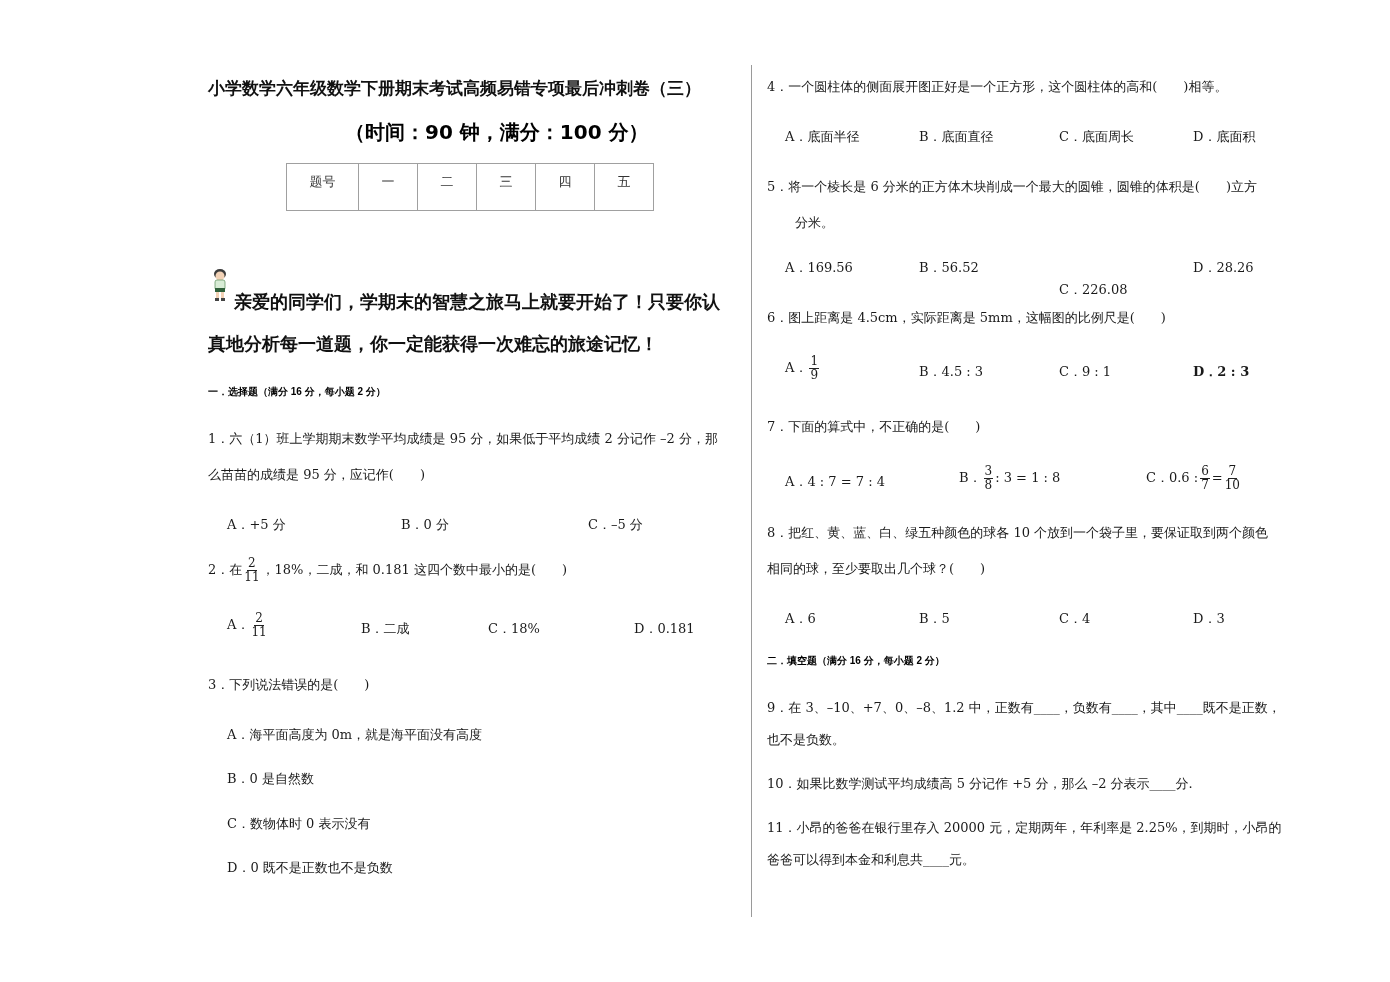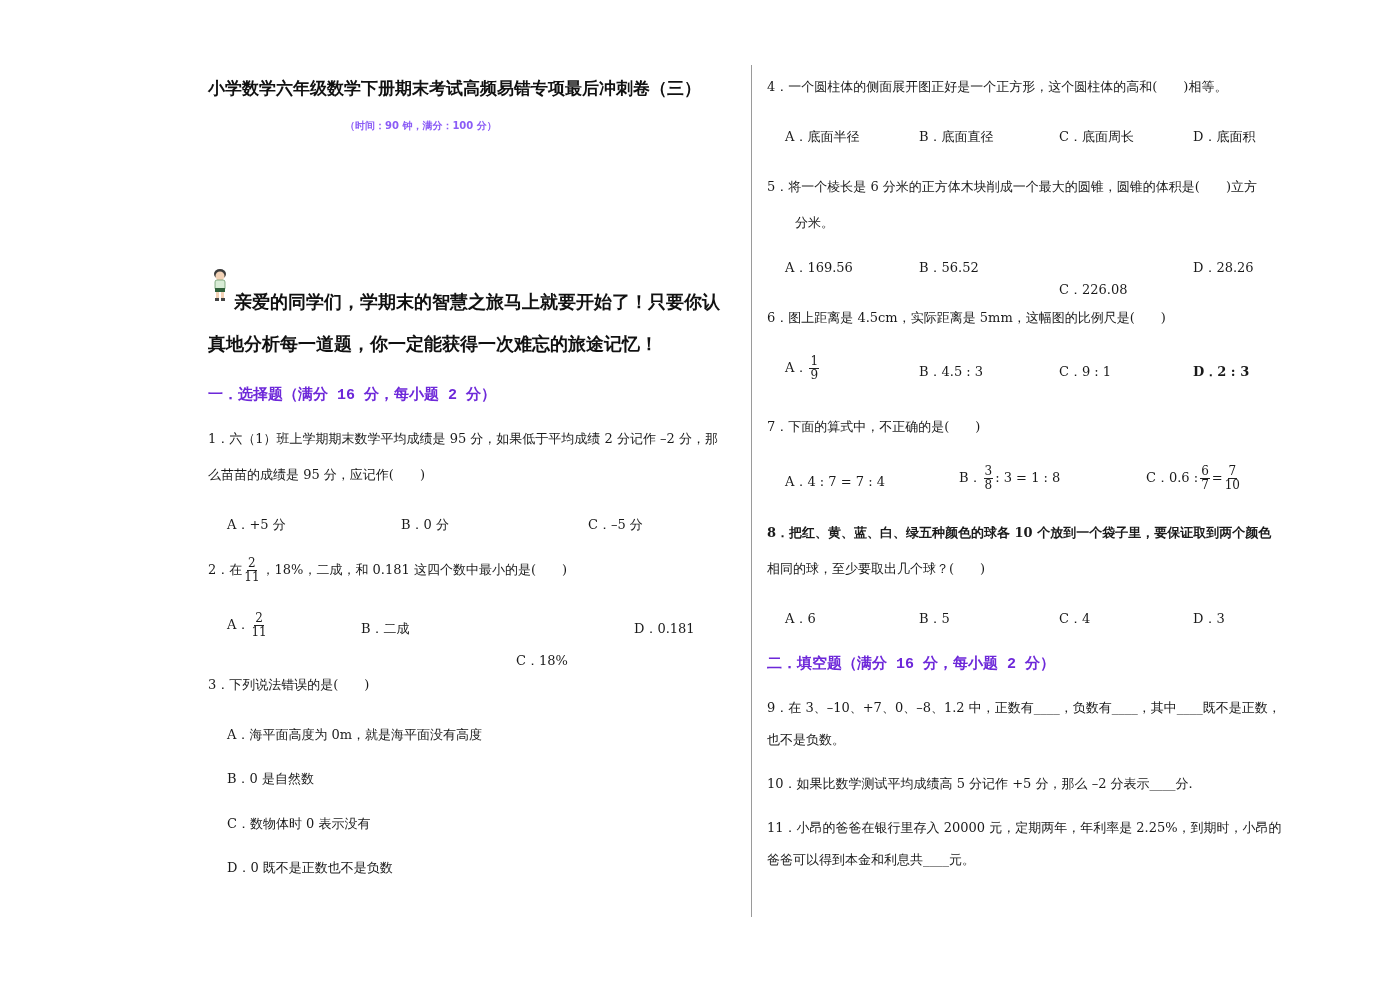--- a/index.html
+++ b/index.html
@@ -9,29 +9,29 @@
       color: #1a1a1a;
     }
     .abs { position: absolute; white-space: nowrap; }
     .t13 { font-size: 13px; }
     .title {
       font-family: "DejaVu Sans", "Liberation Sans", sans-serif;
       font-weight: bold; font-size: 17px; color: #111;
     }
     .subtitle {
       font-family: "DejaVu Sans", "Liberation Sans", sans-serif;
-      font-weight: bold; font-size: 10px; color: #8b5cf6;
+      font-weight: bold; font-size: 20px; color: #000000;
     }
     .intro {
       font-family: "DejaVu Sans", "Liberation Sans", sans-serif;
       font-weight: bold; font-size: 18px; color: #111;
     }
     .sec {
-      font-family: Liberation Mono, monospace;
-      font-weight: bold; font-size: 15px; color: #6d28d9;
+      font-family: Liberation Sans, sans-serif;
+      font-weight: bold; font-size: 10px; color: #000000;
     }
     .divider {
       position: absolute; left: 751px; top: 65px; width: 1px; height: 852px;
       background: #9a9a9a;
     }
     table.score {
       position: absolute; left: 286px; top: 163px;
       border-collapse: collapse; font-size: 13px;
     }
     table.score td {
@@ -50,20 +50,28 @@
     }
   </style>
 </head>
 <body>
 
 <div class="abs title" style="left:208px; top:77px;">小学数学六年级数学下册期末考试高频易错专项最后冲刺卷（三）</div>
 <div class="abs subtitle" style="left:345px; top:119px;">（时间：90 钟，满分：100 分）</div>
 
 <table class="score">
   <tbody>
+      <tr>
+    <td class="first">题号</td>
+    <td>一</td>
+    <td>二</td>
+    <td>三</td>
+    <td>四</td>
+    <td>五</td>
+  </tr>
 </tbody>
   </table>
 
 <svg class="mascot" viewBox="0 0 20 34">
   <ellipse cx="10" cy="6" rx="6" ry="5" fill="#3a3a3a"></ellipse>
   <circle cx="10" cy="8" r="4.5" fill="#f2d2b6"></circle>
   <rect x="5" y="12" width="10" height="10" rx="2" fill="#d8ecd6" stroke="#6a9a6a" stroke-width="0.8"></rect>
   <rect x="5" y="20" width="10" height="4" fill="#2f5f3a"></rect>
   <rect x="6" y="24" width="3" height="7" fill="#f2d2b6"></rect>
   <rect x="11" y="24" width="3" height="7" fill="#f2d2b6"></rect>
@@ -87,21 +95,21 @@
       <span>11</span>
     </span><span>，18%，二成，和 0.181 这四个数中最小的是(　　)</span>
 </div>
 <div class="abs t13" style="left:227px; top:612px;">
   <span>A．</span><span class="frac">
       <span class="num">2</span>
       <span>11</span>
     </span>
 </div>
 <div class="abs t13" style="left:361px; top:620px;">B．二成</div>
-<div class="abs t13" style="left:516px; top:620px;margin-top:32px;">C．18%</div>
+<div class="abs t13" style="left:488px; top:620px;">C．18%</div>
 <div class="abs t13" style="left:634px; top:620px;">D．0.181</div>
 
 <div class="abs t13" style="left:208px; top:676px;">3．下列说法错误的是(　　)</div>
 <div class="abs t13" style="left:227px; top:726px;">A．海平面高度为 0m，就是海平面没有高度</div>
 <div class="abs t13" style="left:227px; top:770px;">B．0 是自然数</div>
 <div class="abs t13" style="left:227px; top:815px;">C．数物体时 0 表示没有</div>
 <div class="abs t13" style="left:227px; top:859px;">D．0 既不是正数也不是负数</div>
 
 <div class="divider"></div>
 
@@ -140,21 +148,21 @@
 <div class="abs t13" style="left:1146px; top:465px;">
   <span>C．0.6 :</span><span class="frac">
       <span class="num">6</span>
       <span>7</span>
     </span><span>=</span><span class="frac">
       <span class="num">7</span>
       <span>10</span>
     </span>
 </div>
 
-<div class="abs t13" style="left:767px; top:524px;font-weight:bold;">8．把红、黄、蓝、白、绿五种颜色的球各 10 个放到一个袋子里，要保证取到两个颜色</div>
+<div class="abs t13" style="left:767px; top:524px;">8．把红、黄、蓝、白、绿五种颜色的球各 10 个放到一个袋子里，要保证取到两个颜色</div>
 <div class="abs t13" style="left:767px; top:560px;">相同的球，至少要取出几个球？(　　)</div>
 <div class="abs t13" style="left:785px; top:610px;">A．6</div>
 <div class="abs t13" style="left:919px; top:610px;">B．5</div>
 <div class="abs t13" style="left:1059px; top:610px;">C．4</div>
 <div class="abs t13" style="left:1193px; top:610px;">D．3</div>
 
 <div class="abs sec" style="left:767px; top:654px;">二．填空题（满分 16 分，每小题 2 分）</div>
 
 <div class="abs t13" style="left:767px; top:699px;">9．在 3、–10、+7、0、–8、1.2 中，正数有____，负数有____，其中____既不是正数，</div>
 <div class="abs t13" style="left:767px; top:731px;">也不是负数。</div>

